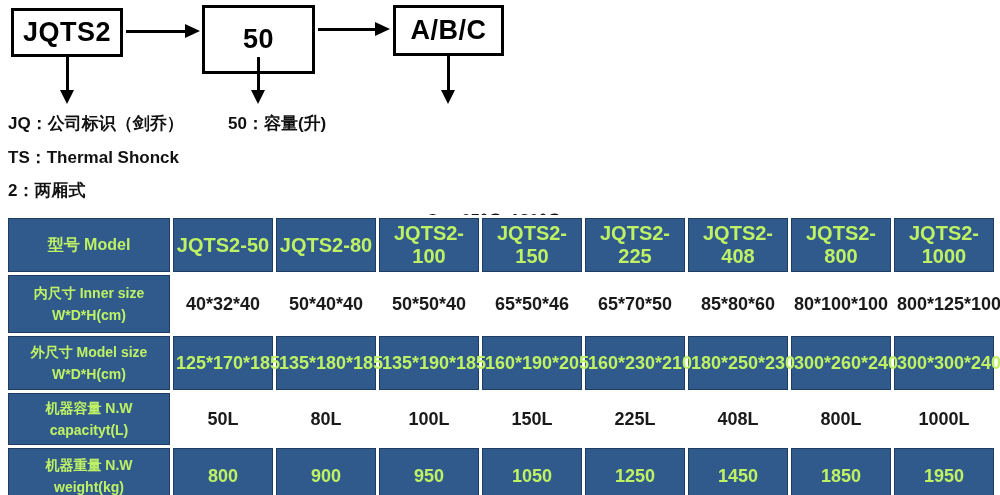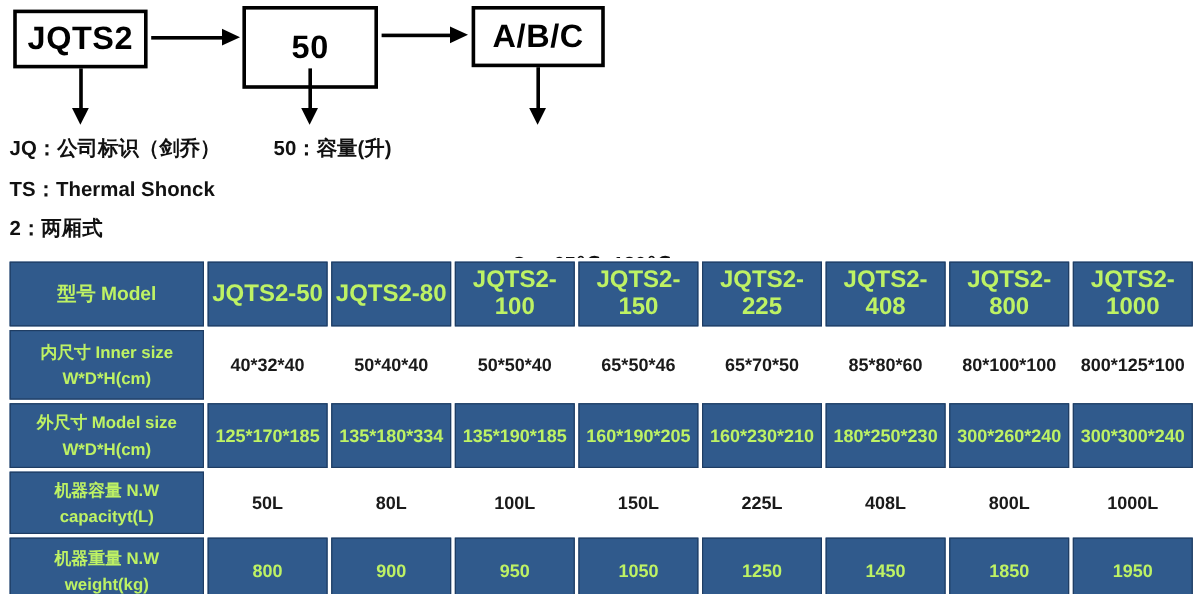--- a/index.html
+++ b/index.html
@@ -56,21 +56,21 @@
     background: var(--table-blue);
     border: 1px solid var(--cell-border);
     color: #bef264;
   }
   .cell-light {
     background: #fff; border: 1px solid #fff;
     color: var(--text-dark);
   }
   th.model-head { font-size: 20px; }
   th.corner-head { font-size: 16px; }
-  td.value { font-size: 15px; margin-left: 32px; }
+  td.value { font-size: 18px; margin-left: 32px; }
   td.row-label { font-size: 14px; line-height: 22px; }
   tr.h-header  td, tr.h-header  th { height: 54px; }
   tr.h-inner   td { height: 58px; }
   tr.h-outer   td { height: 54px; }
   tr.h-capacity td { height: 52px; }
   tr.h-weight  td { height: 56px; }
 </style>
 </head>
 <body>
 
@@ -132,21 +132,21 @@
           <td class="value cell-light">85*80*60</td>
           <td class="value cell-light">80*100*100</td>
           <td class="value cell-light">800*125*100</td>
         </tr>
         <tr class="h-outer">
           <td class="cell-blue row-label">
             <div>外尺寸 Model size</div>
             <div>W*D*H(cm)</div>
           </td>
           <td class="value cell-blue">125*170*185</td>
-          <td class="value cell-blue">135*180*334</td>
+          <td class="value cell-blue">135*180*185</td>
           <td class="value cell-blue">135*190*185</td>
           <td class="value cell-blue">160*190*205</td>
           <td class="value cell-blue">160*230*210</td>
           <td class="value cell-blue">180*250*230</td>
           <td class="value cell-blue">300*260*240</td>
           <td class="value cell-blue">300*300*240</td>
         </tr>
         <tr class="h-capacity">
           <td class="cell-blue row-label">
             <div>机器容量 N.W</div>

